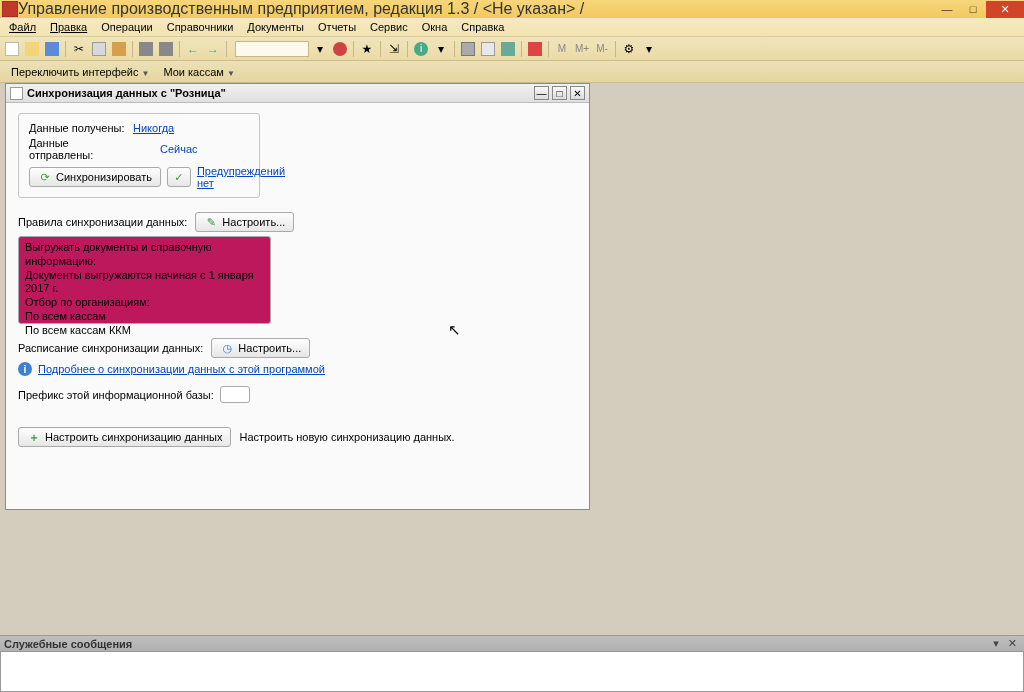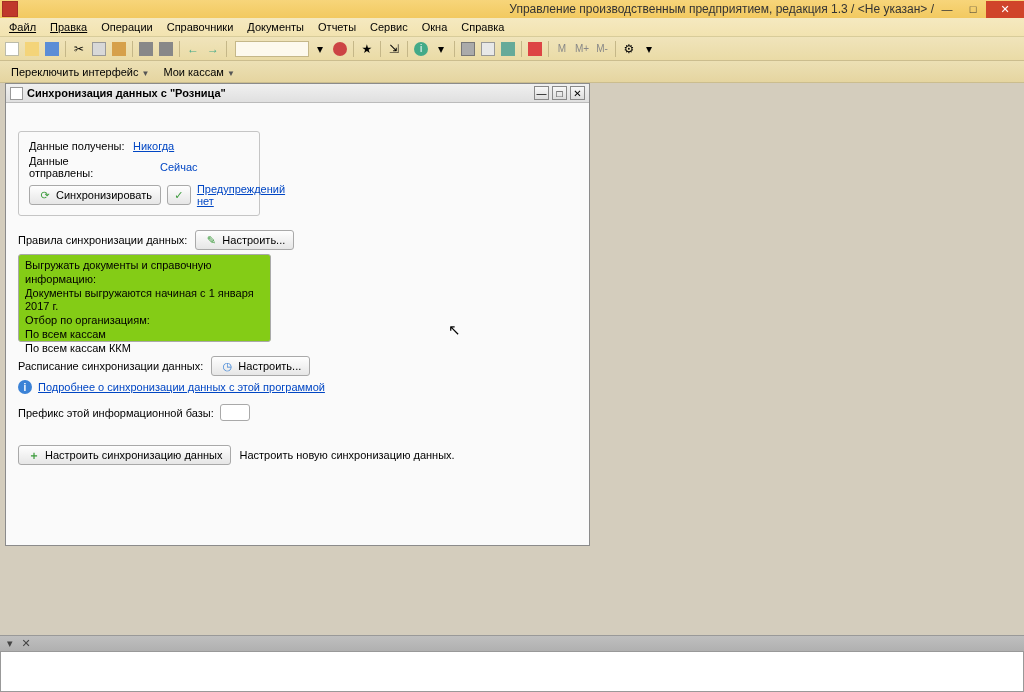--- a/index.html
+++ b/index.html
@@ -20,22 +20,22 @@
   position: relative;
 }
 .title-icon {
   width: 16px; height: 16px;
   background: #c0392b;
   margin-left: 2px;
   border: 1px solid #a53125;
 }
 .title-text {
   flex: 1;
-  text-align: right;
-  font-size: 12px;
+  text-align: left;
+  font-size: 16px;
   color: #333;
 }
 .win-controls { display: flex; }
 .win-btn {
   width: 26px; height: 17px;
   display: flex;
   align-items: center;
   justify-content: center;
   font-size: 11px;
   cursor: pointer;
@@ -134,21 +134,21 @@
 .dialog-ctrl {
   width: 15px; height: 14px;
   border: 1px solid #888;
   background: linear-gradient(#f8f8f8, #ddd);
   display: flex;
   align-items: center;
   justify-content: center;
   font-size: 10px;
   cursor: pointer;
 }
-.dialog-body { padding: 28px 12px; }
+.dialog-body { padding: 10px 12px; }
 .info-group {
   border: 1px solid #c5c5c5;
   border-radius: 3px;
   padding: 8px 10px;
   margin-bottom: 14px;
   width: 242px;
 }
 .info-row {
   display: flex;
   align-items: center;
@@ -173,21 +173,21 @@
 .btn-row { display: flex; gap: 6px; align-items: center; margin-top: 4px; }
 .icon-sm { width: 14px; height: 14px; display: inline-flex; align-items: center; justify-content: center; }
 .section-row {
   display: flex;
   align-items: center;
   gap: 8px;
   margin-bottom: 4px;
 }
 .textarea-box {
   border: 1px solid #a9a9a9;
-  background: #84cc16;
+  background: #be185d;
   border-radius: 3px;
   padding: 4px 6px;
   width: 253px;
   min-height: 30px;
   font-size: 11px;
   line-height: 1.25;
   margin-bottom: 14px;
 }
 .textarea-box.tall { height: 88px; }
 .textarea-box.med { height: 44px; }
@@ -443,19 +443,20 @@
         <span>Настроить новую синхронизацию данных.</span>
       </div>
 
     </div>
   </div>
   <div class="cursor">↖</div>
 </div>
 
 <div class="statusbar">
   <div class="status-header">
+    <span class="status-title">Служебные сообщения</span>
     <div class="status-controls">
       <span class="status-ctrl">▾</span>
       <span class="status-ctrl">✕</span>
     </div>
   </div>
   <div class="status-body"></div>
 </div>
 
 </body></html>

